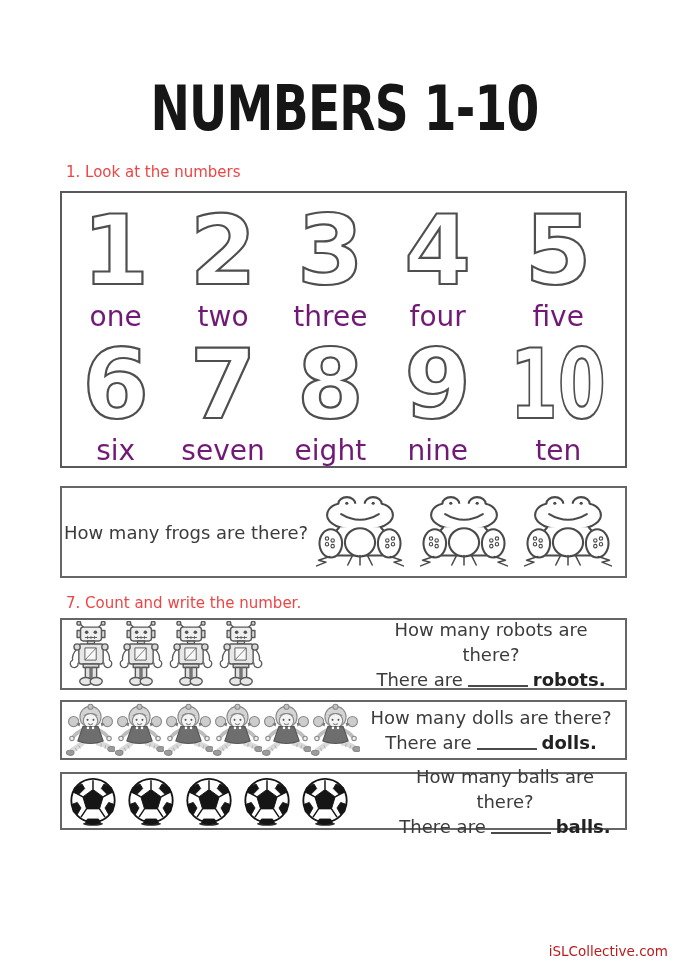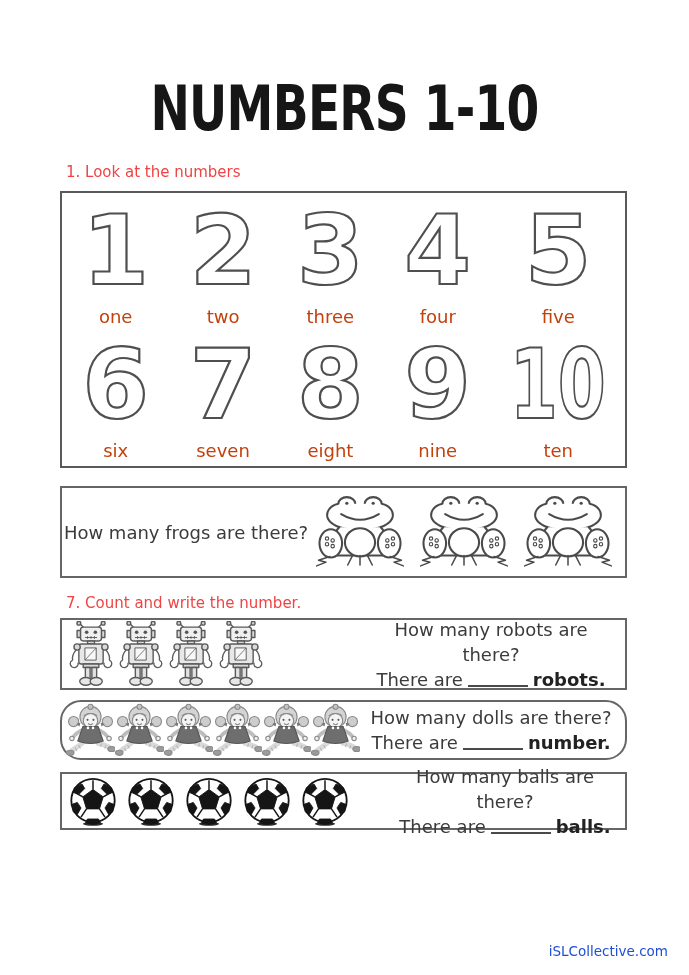--- a/index.html
+++ b/index.html
@@ -23,45 +23,45 @@
     left:60px;top:191px;width:567px;height:277px;box-sizing:border-box;
     border:2px solid #595959;
     display:grid;grid-template-columns:repeat(5,1fr);
     grid-template-rows:106px 34px 100px 31px;padding-top:3px;
   }
   .digit{
     font-size:96px;line-height:102px;font-weight:bold;text-align:center;
     color:#ffffff;-webkit-text-stroke:2.2px #4f4f4f;align-self:end;
   }
   .digit .n10{display:inline-block;transform:scaleX(0.72);transform-origin:center;}
-  .word{font-size:18px;line-height:30px;color:#c2410c;text-align:center;}
+  .word{font-size:28px;line-height:30px;color:#701a75;text-align:center;}
   
   .frogbox{
     left:60px;top:486px;width:567px;height:92px;box-sizing:border-box;
     border:2px solid #666;display:flex;align-items:center;
   }
   .frog-text{width:248px;text-align:center;font-size:18px;line-height:25px;padding-left:0;}
   .frogs{display:flex;gap:6px;margin-left:auto;padding-right:8px;align-items:flex-end;}
   
   .rowbox{
     left:60px;width:567px;box-sizing:border-box;border:2px solid #666;
     display:flex;align-items:center;
   }
   .rowbox .icons{display:flex;align-items:center;padding-left:4px;}
   .row-text{margin-left:auto;width:252px;text-align:center;font-size:18px;line-height:25px;padding-right:8px;}
   .robots-box{top:618px;height:72px;}
-  .dolls-box{top:700px;height:60px;border-radius:21px;}
+  .dolls-box{top:700px;height:60px;}
   .balls-box{top:772px;height:58px;gap:44px;}
   .balls-box .icons{gap:10px;padding-left:7px;}
   b{color:#222;}
   .blank{
     display:inline-block;width:60px;height:3px;margin:0 5px;
     border-bottom:2.5px solid #4a4a4a;vertical-align:-1px;
   }
-  .footer{right:21px;top:943px;font-size:13.5px;color:#1d4ed8;}
+  .footer{right:21px;top:943px;font-size:13.5px;color:#b91c1c;}
   svg{display:block;}
 </style>
 </head>
 <body>
 
 <div class="abs title">NUMBERS 1-10</div>
 
 <div class="abs sec-label" style="left:66px;top:163px;">1. Look at the numbers</div>
 
 <div class="abs numbox">
@@ -466,21 +466,21 @@
         <circle cx="7" cy="41" r="2.6" fill="#efefef"></circle>
         <circle cx="51" cy="41" r="2.6" fill="#efefef"></circle>
         <ellipse cx="5" cy="58" rx="4.5" ry="3" fill="#9c9c9c"></ellipse>
         <ellipse cx="54" cy="53.5" rx="4.5" ry="3" fill="#9c9c9c"></ellipse>
       </g>
     </svg>
     </div>
   <div class="row-text">
     <div>How many dolls are there?</div>
     <div>
-      <span>There are</span><span class="blank"></span><b>number.</b>
+      <span>There are</span><span class="blank"></span><b>dolls.</b>
     </div>
   </div>
 </div>
 
 <div class="abs rowbox balls-box">
   <div class="icons">
     <svg width="48" height="51" viewBox="0 0 52 54">
       <ellipse cx="26" cy="51.2" rx="11" ry="2.2" fill="#2b2b2b"></ellipse>
       <circle cx="26" cy="26" r="23.5" fill="#fff" stroke="#151515" stroke-width="2"></circle>
       <g fill="#151515" stroke="#151515" stroke-linejoin="round">

